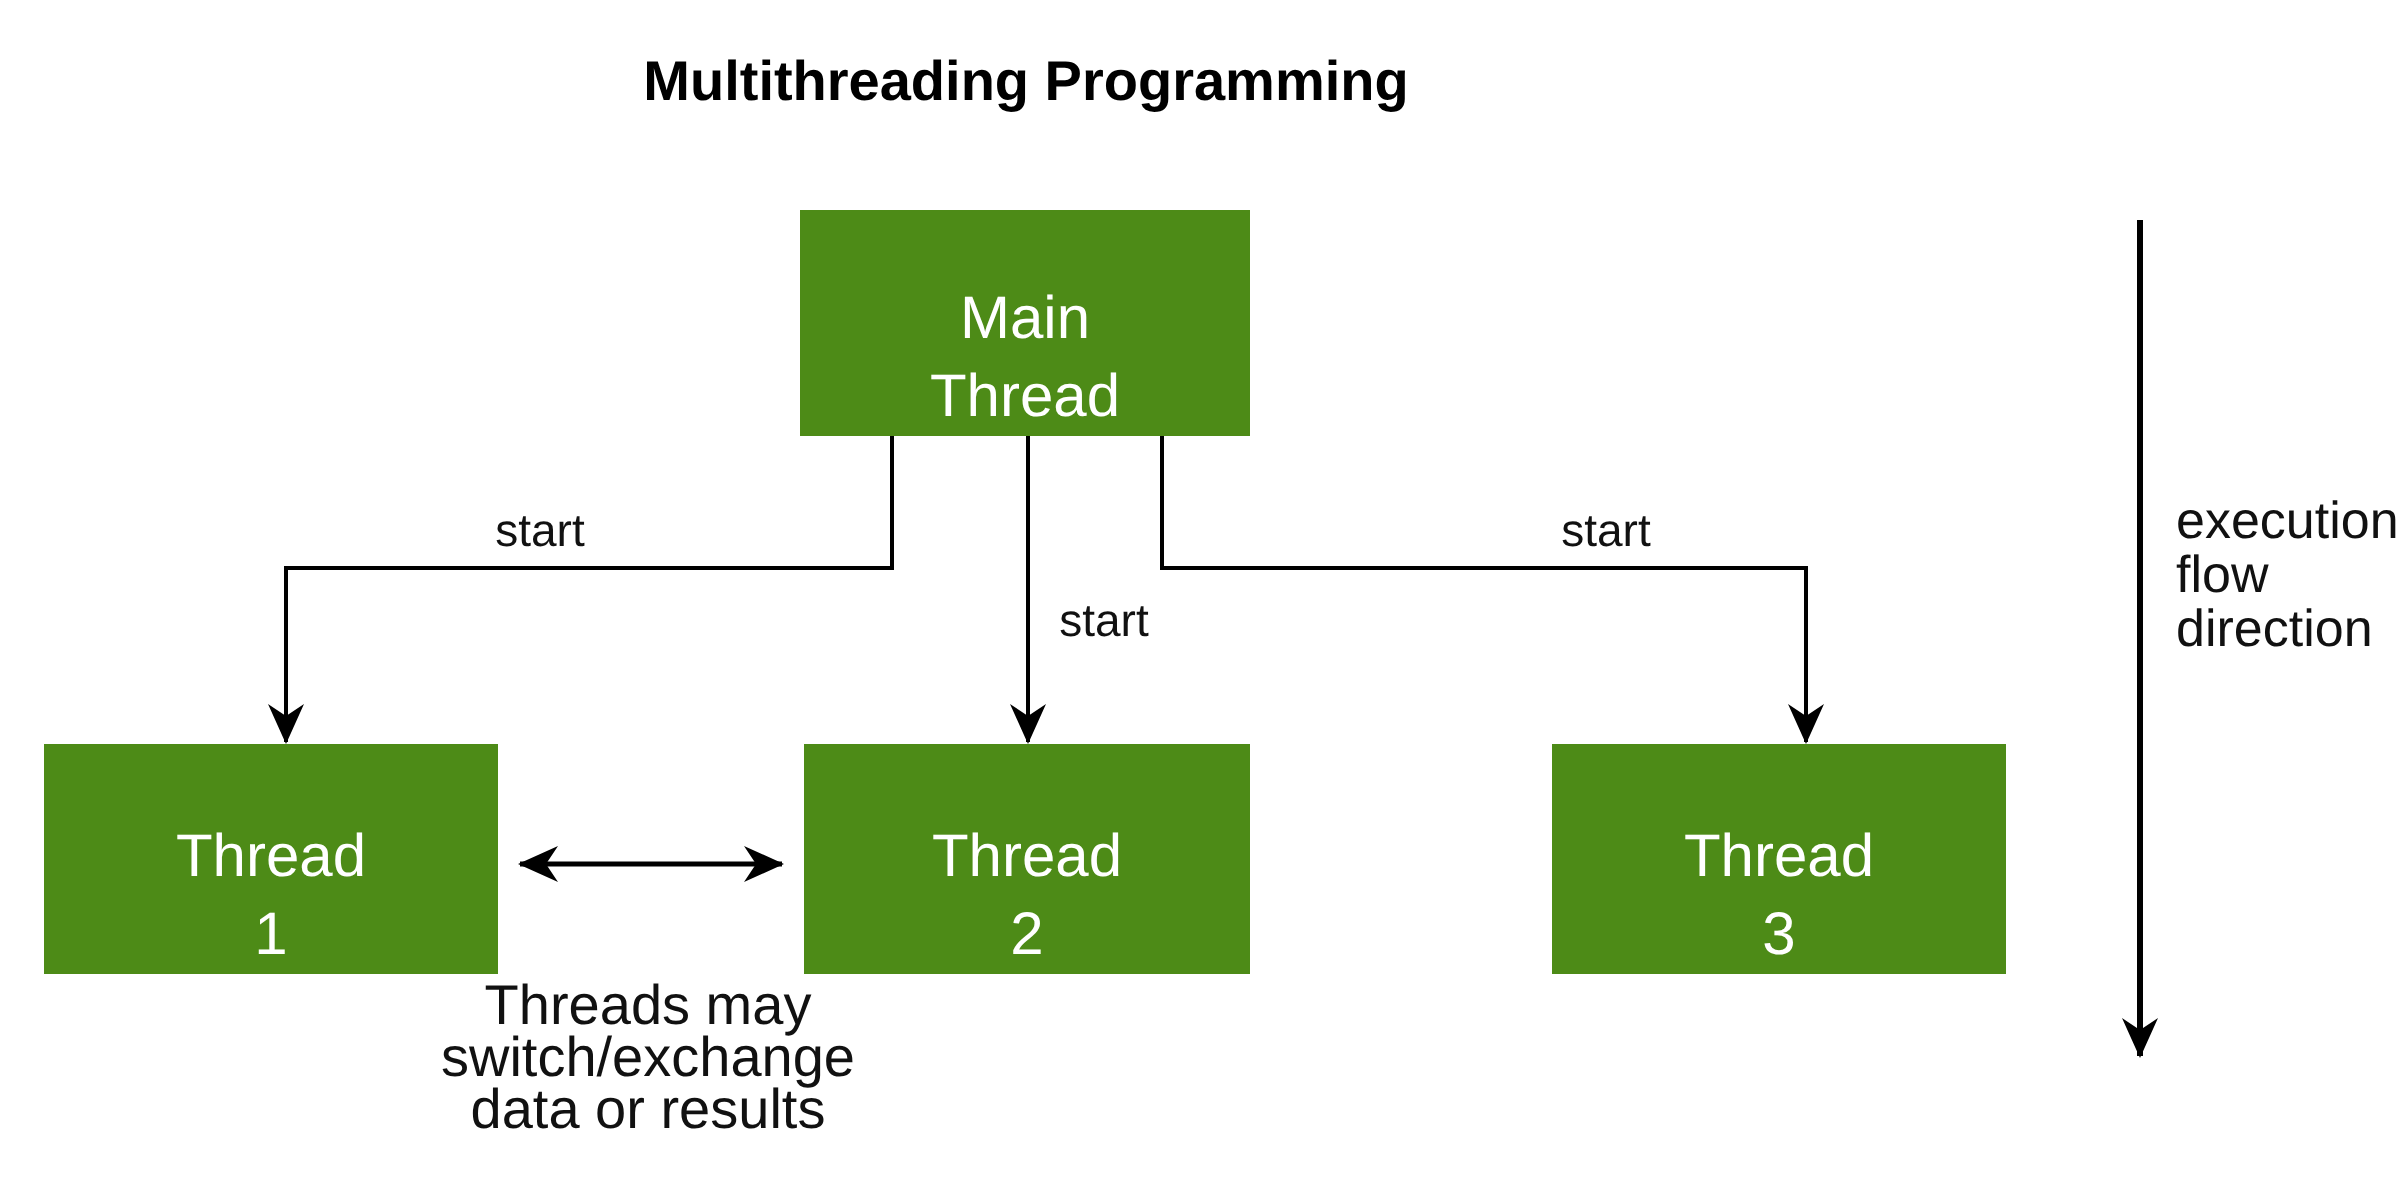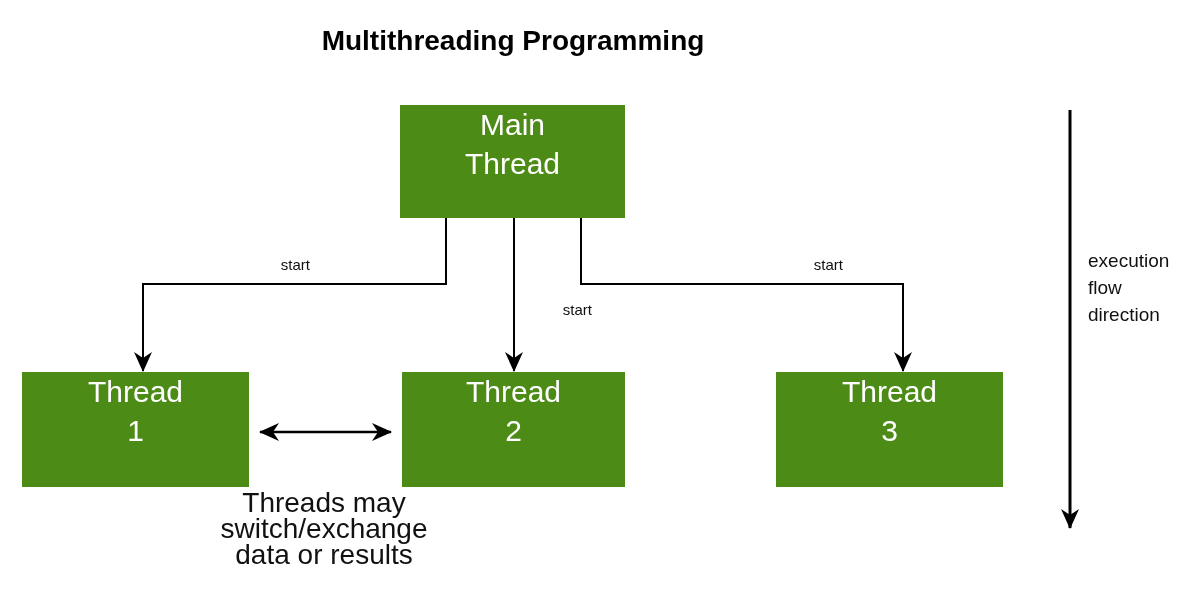--- a/index.html
+++ b/index.html
@@ -19,57 +19,57 @@
     left: 213px; top: 25px; width: 600px;
     text-align: center;
     font-size: 28px; font-weight: bold;
     color: #000000;
     white-space: nowrap;
   }
   .box {
     position: absolute;
     background: var(--box-fill, #4d8b17);
     color: var(--box-text, #ffffff);
-    display: flex; align-items: flex-start; justify-content: center;
+    display: flex; align-items: flex-end; justify-content: center;
     text-align: center;
     font-size: 30px; line-height: 39px;
   }
   .box span { white-space: pre-line; }
   .box.main    { left: 400px; top: 105px; width: 225px; height: 113px; }
   .box.t1      { left:  22px; top: 372px; width: 227px; height: 115px; }
   .box.t2      { left: 402px; top: 372px; width: 223px; height: 115px; }
   .box.t3      { left: 776px; top: 372px; width: 227px; height: 115px; }
   svg.connectors {
     position: absolute; left: 0; top: 0;
     width: 1200px; height: 600px;
     pointer-events: none;
   }
   svg.connectors path.edge { stroke: var(--line, #000000); fill: none; }
   .edge-label {
     position: absolute;
-    font-size: 15px; line-height: 24px;
+    font-size: 23px; line-height: 24px;
     color: var(--label-text, #111111);
-    text-align: right;
+    text-align: center;
   }
   .edge-label.start-left   { left: 230px; top: 253px; width: 80px; }
   .edge-label.start-middle { left: 512px; top: 298px; width: 80px; }
   .edge-label.start-right  { left: 763px; top: 253px; width: 80px; }
   .note {
     position: absolute;
     left: 220px; top: 490px; width: 208px;
     text-align: center;
     font-size: 28px; line-height: 26px;
     color: var(--label-text, #111111);
     white-space: pre-line;
   }
   .exec-label {
     position: absolute;
     left: 1088px; top: 247px; width: 110px;
     text-align: left;
-    font-size: 19px; line-height: 27px;
+    font-size: 26px; line-height: 27px;
     color: var(--label-text, #111111);
     white-space: pre-line;
   }
 </style>
 </head>
 <body>
 
 <div class="canvas">
 
   <div class="title">Multithreading Programming</div>

